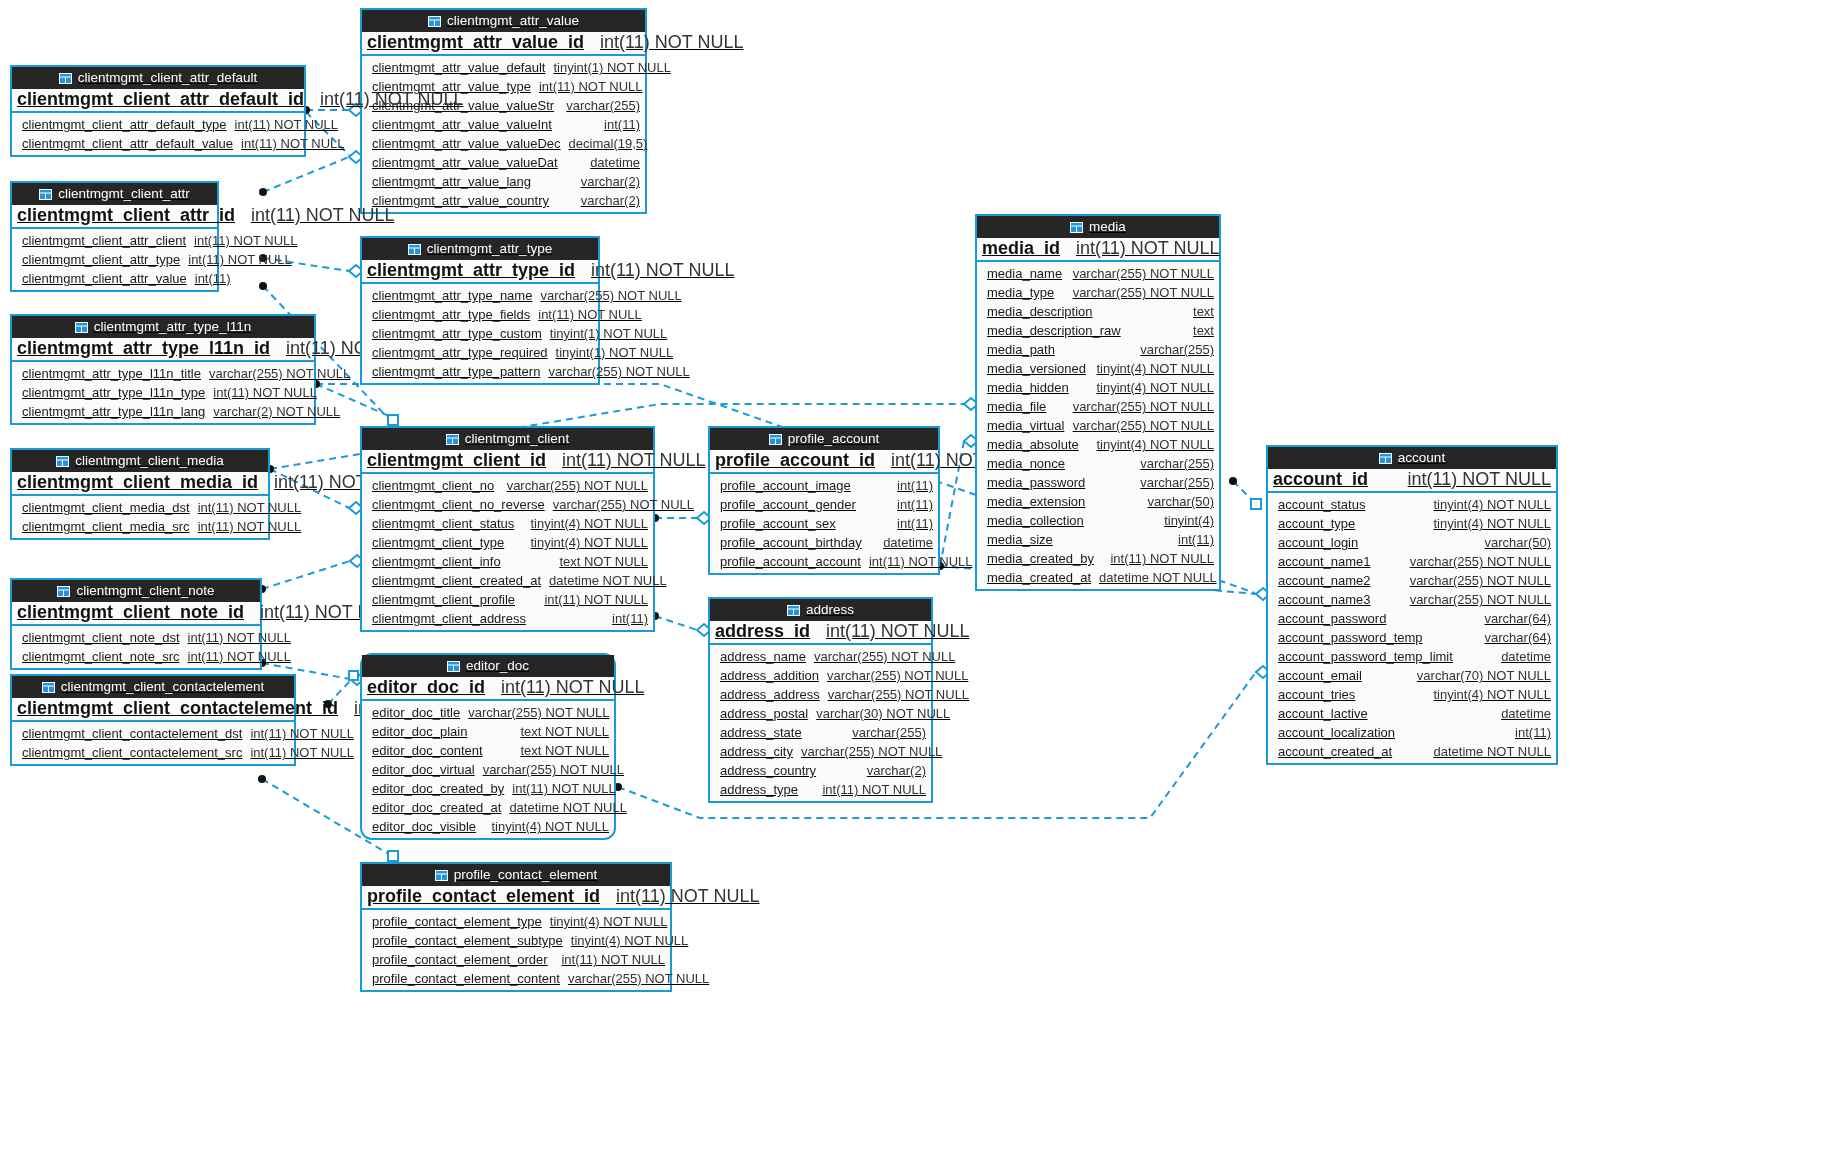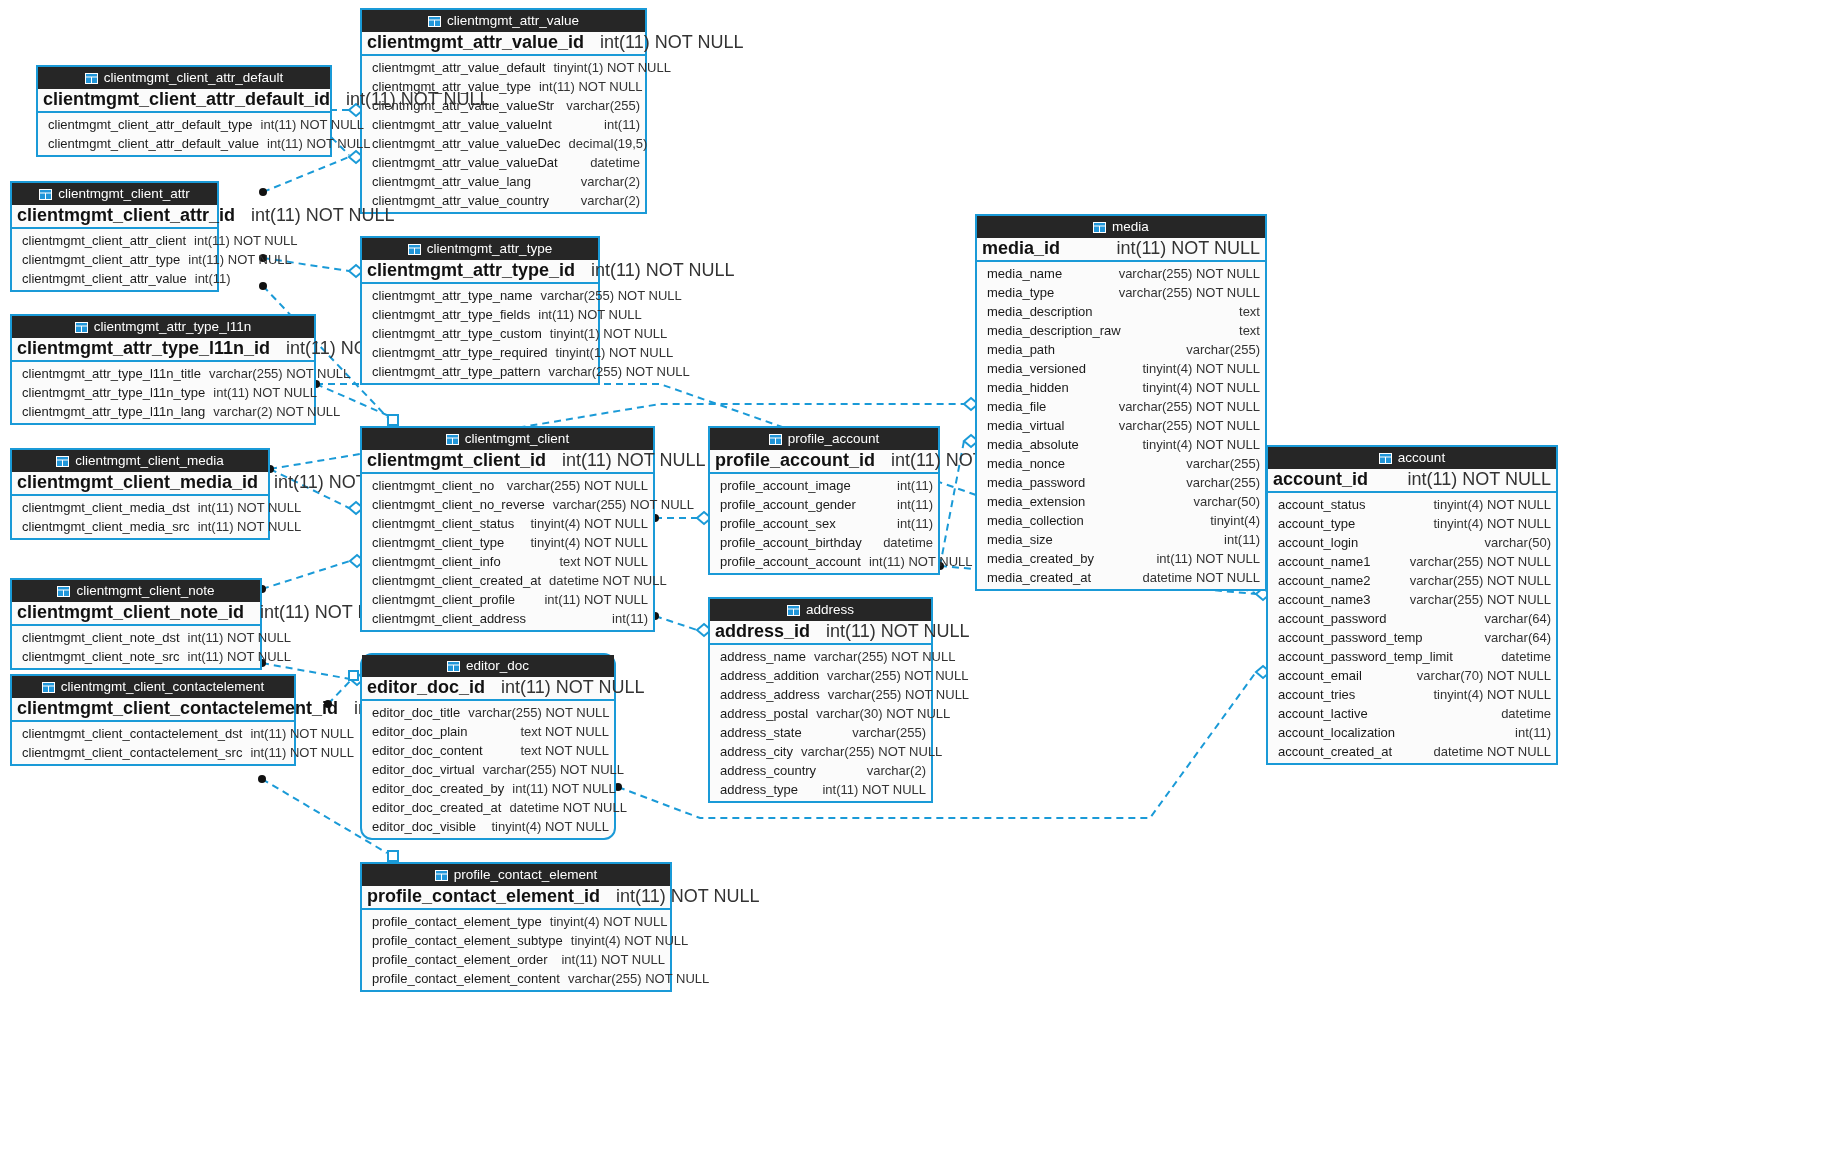--- a/index.html
+++ b/index.html
@@ -21,20 +21,21 @@
     width:1842px;height:1170px;
     pointer-events:none;
   }
   .entity{
     position:absolute;
     box-sizing:border-box;
     border:2px solid #1a9ad7;
     background:#fbfbfb;
     box-shadow:0 0 0 0 rgba(0,0,0,0);
     z-index:5;
+    text-decoration:underline;
   }
   .entity-header{
     background:#262626;
     color:#ffffff;
     text-align:center;
     font-size:13.5px;
     line-height:22px;
     height:22px;
     white-space:nowrap;
     overflow:hidden;
@@ -213,21 +214,21 @@
           <div class="field">
             <span class="fname">clientmgmt_attr_value_lang</span>
             <span class="dt">varchar(2)</span>
           </div>
           <div class="field">
             <span class="fname">clientmgmt_attr_value_country</span>
             <span class="dt">varchar(2)</span>
           </div>
         </div>
       </div>
-      <div class="entity" style="left: 10px; top: 65px; width: 296px; margin-left: 26px;">
+      <div class="entity" style="left: 10px; top: 65px; width: 296px;">
         <div class="entity-header">
           <span class="tbl-icon">
             <svg width="13" height="11" viewBox="0 0 13 11">
               <rect x="0.5" y="0.5" width="12" height="10" fill="#2196d9" stroke="#ffffff" stroke-width="1"></rect>
               <line x1="0.5" y1="4" x2="12.5" y2="4" stroke="#ffffff" stroke-width="1"></line>
               <line x1="6.5" y1="4" x2="6.5" y2="10.5" stroke="#ffffff" stroke-width="1"></line>
             </svg>
           </span>
           <span>clientmgmt_client_attr_default</span>
         </div>
@@ -633,21 +634,21 @@
           <div class="field">
             <span class="fname">address_country</span>
             <span class="dt">varchar(2)</span>
           </div>
           <div class="field">
             <span class="fname">address_type</span>
             <span class="dt">int(11) NOT NULL</span>
           </div>
         </div>
       </div>
-      <div class="entity" style="left: 975px; top: 214px; width: 292px;">
+      <div class="entity" style="left: 975px; top: 214px; width: 246px;">
         <div class="entity-header">
           <span class="tbl-icon">
             <svg width="13" height="11" viewBox="0 0 13 11">
               <rect x="0.5" y="0.5" width="12" height="10" fill="#2196d9" stroke="#ffffff" stroke-width="1"></rect>
               <line x1="0.5" y1="4" x2="12.5" y2="4" stroke="#ffffff" stroke-width="1"></line>
               <line x1="6.5" y1="4" x2="6.5" y2="10.5" stroke="#ffffff" stroke-width="1"></line>
             </svg>
           </span>
           <span>media</span>
         </div>

